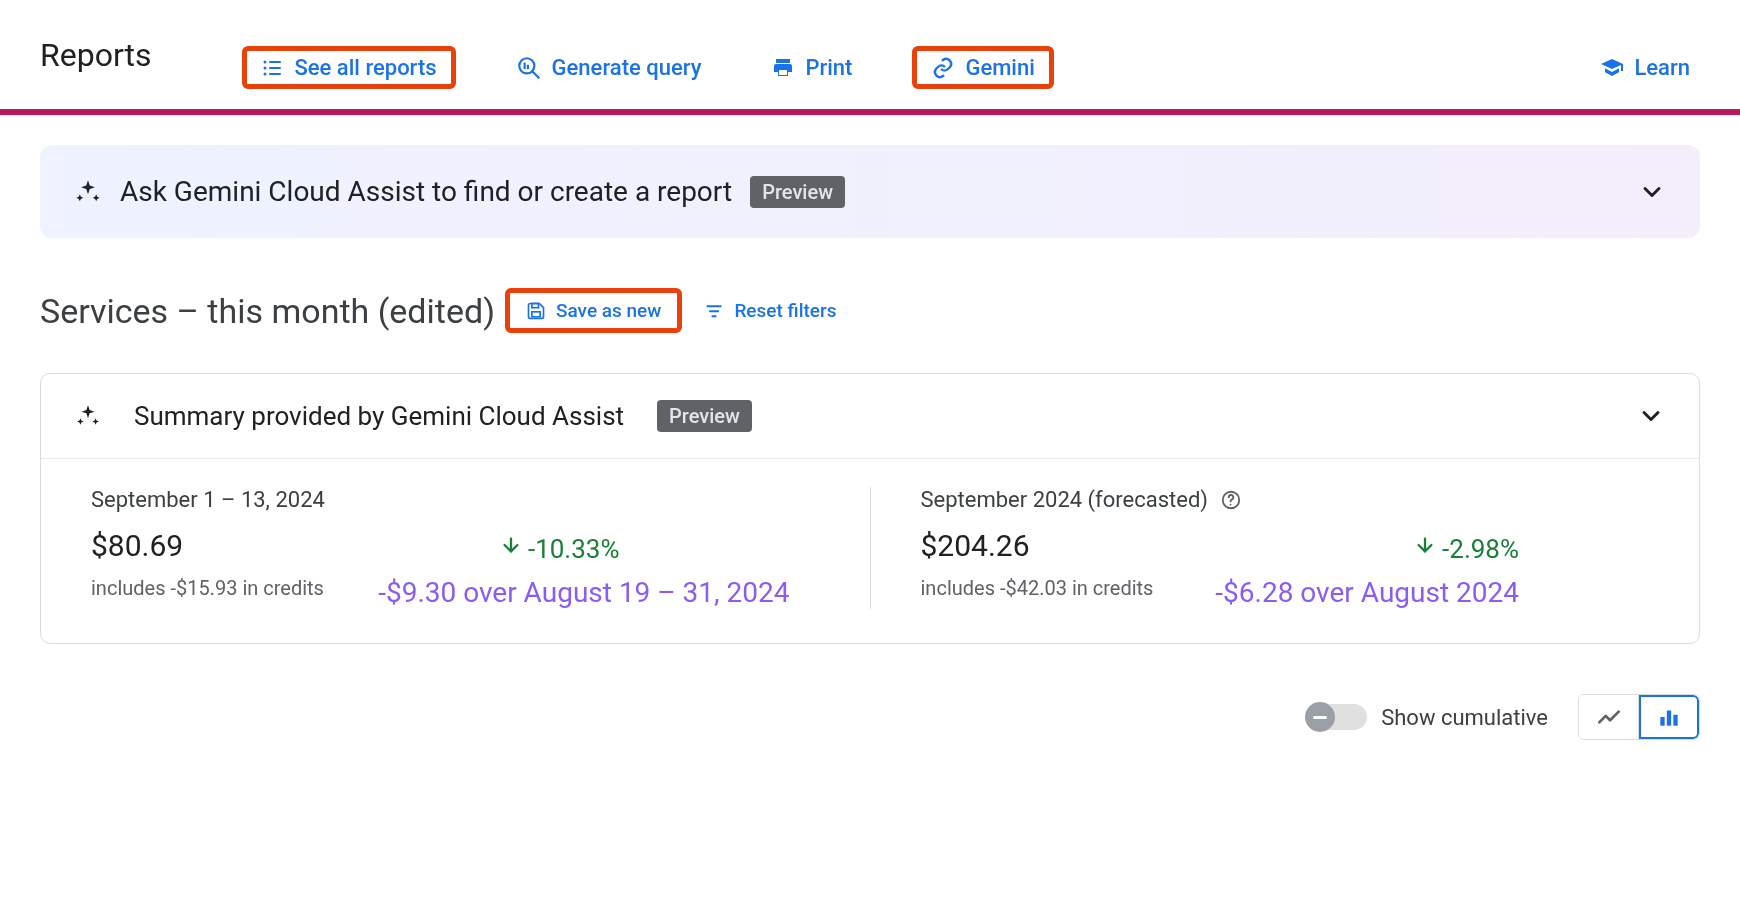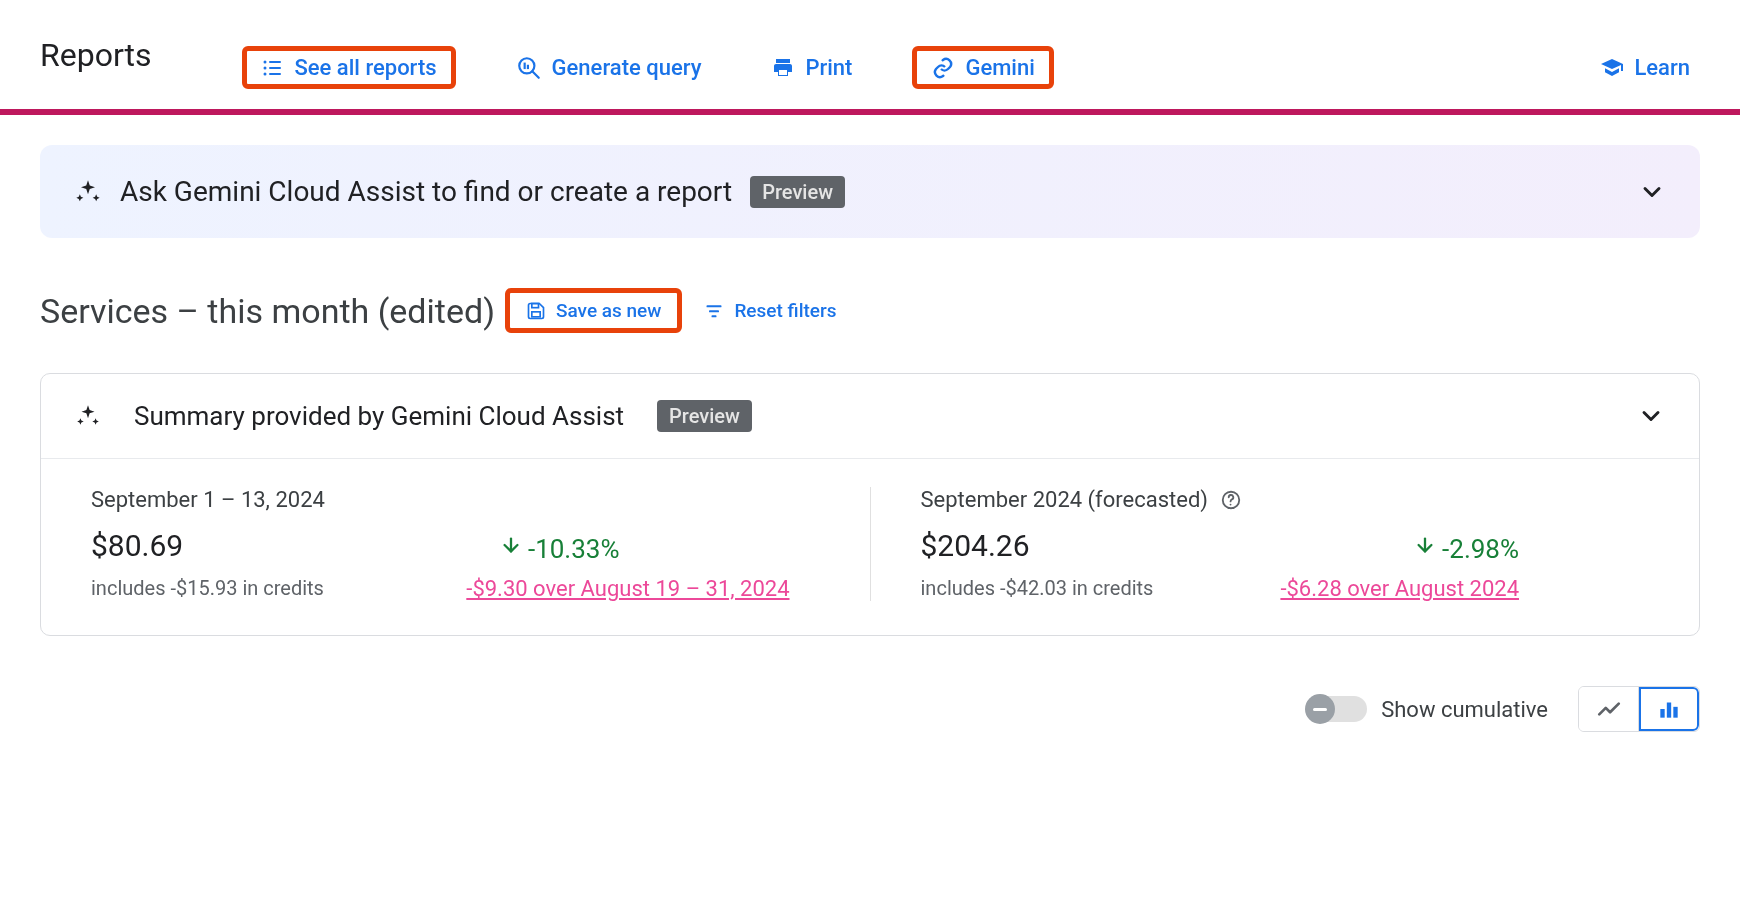--- a/index.html
+++ b/index.html
@@ -122,21 +122,21 @@
       font-size: 22px;
       color: #3c4043;
       margin-bottom: 16px;
     }
     .row2 { display: flex; align-items: baseline; margin-bottom: 12px; }
     .amount { font-size: 30px; color: #202124; }
     .delta { display:inline-flex; align-items:flex-start; gap:6px; color: #188038; font-size: 26px; margin-left: auto; margin-right: 200px;}
     .summary-col:last-child .delta { margin-right: 130px; }
     .row3 { display: flex; }
     .credits { font-size: 20px; color: #5f6368; }
-    .over { font-size: 22px; color: #ec4899; margin-left: auto; margin-right: 30px; text-decoration: underline;}
+    .over { font-size: 28px; color: #8b5cf6; margin-left: auto; margin-right: 30px;}
     .summary-col:last-child .over { margin-right: 130px; }
     .footer-controls {
       display: flex;
       align-items: center;
       justify-content: flex-end;
       gap: 30px;
       padding: 30px 40px 10px 40px;
     }
     .toggle-wrap {
       display: flex;

